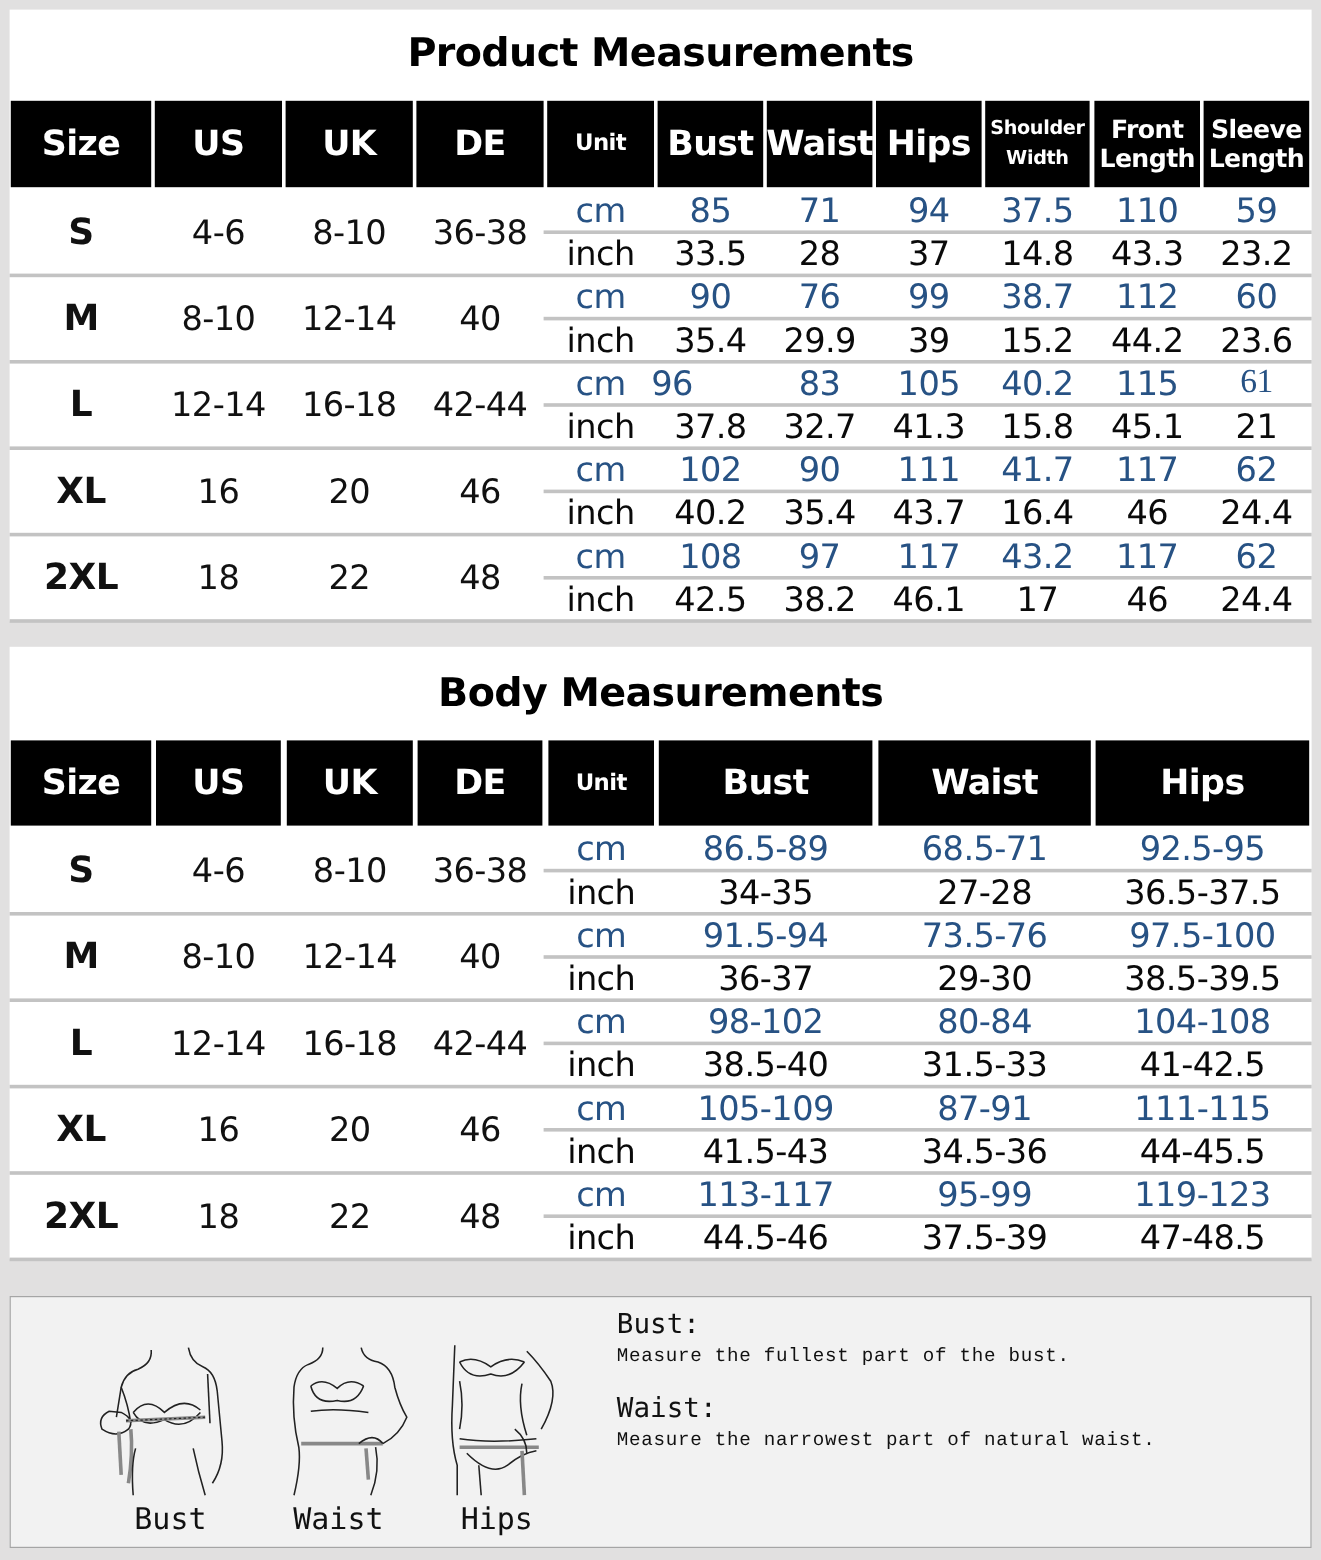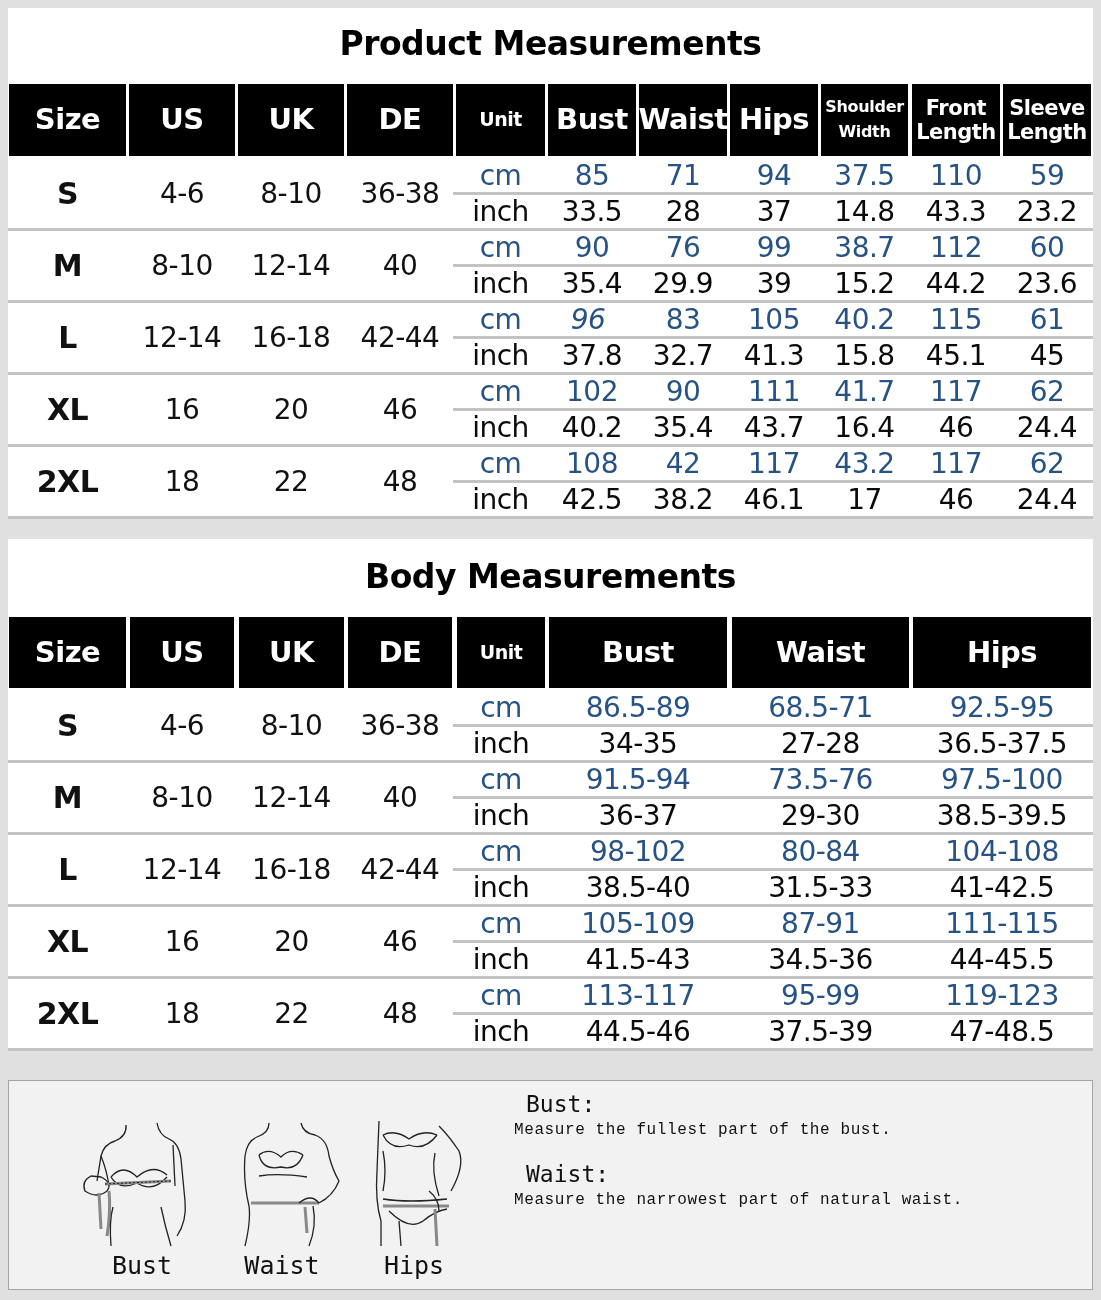--- a/index.html
+++ b/index.html
@@ -33,21 +33,21 @@
   .cell.inch { color: #0a0a0a; }
 
   .hline { position: absolute; height: 3px; background: #c3c3c3; }
 
   .guide { position: absolute; left: 8px; top: 1080px; width: 1085px; height: 210px;
     background: #f2f2f2; border: 1px solid #a5a5a5; }
   .fig { position: absolute; top: 30px; }
   .fig-label { position: absolute; top: 170px; font-family: "DejaVu Sans Mono", "Liberation Mono", monospace;
     font-size: 25px; color: #111; text-align: center; width: 110px; }
   .desc { position: absolute; left: 505px; font-family: "DejaVu Sans Mono", "Liberation Mono", monospace; color: #111; }
-  .desc .h { font-size: 23px; height: 30px; margin-left: 12px; }
+  .desc .h { font-size: 23px; height: 30px; }
   .desc .t { font-size: 16px; letter-spacing: 0.6px; font-family: Liberation Mono, monospace; }
 </style>
 </head>
 <body>
 
 <div class="panel panel-product">
   <div class="title">Product Measurements</div>
   <div id="product-table">
       <div class="hdr big" style="left: 1px; top: 76px; width: 117px; height: 72px;">Size</div>
       <div class="hdr big" style="left: 121px; top: 76px; width: 106px; height: 72px;">US</div>
@@ -107,33 +107,33 @@
       <div class="cell inch" style="left: 813px; top: 257px; width: 87px; height: 36px;">15.2</div>
       <div class="cell inch" style="left: 904px; top: 257px; width: 88px; height: 36px;">44.2</div>
       <div class="cell inch" style="left: 995px; top: 257px; width: 88px; height: 36px;">23.6</div>
       <div class="hline" style="left: 445px; top: 256px; width: 640px;"></div>
       <div class="hline" style="left: 0px; top: 292px; width: 1085px;"></div>
       <div class="cell size" style="left: 1px; top: 293px; width: 117px; height: 72px;">L</div>
       <div class="cell" style="left: 121px; top: 293px; width: 106px; height: 72px;">12-14</div>
       <div class="cell" style="left: 230px; top: 293px; width: 106px; height: 72px;">16-18</div>
       <div class="cell" style="left: 339px; top: 293px; width: 106px; height: 72px;">42-44</div>
       <div class="cell cm" style="left: 448px; top: 293px; width: 89px; height: 36px;">cm</div>
-      <div class="cell cm" style="left: 536px; top: 293px; width: 88px; height: 36px; font-style: italic;">96</div>
+      <div class="cell cm" style="left: 508px; top: 293px; width: 88px; height: 36px;">96</div>
       <div class="cell cm" style="left: 631px; top: 293px; width: 88px; height: 36px; text-align: right;">83</div>
       <div class="cell cm" style="left: 722px; top: 293px; width: 88px; height: 36px;">105</div>
       <div class="cell cm" style="left: 813px; top: 293px; width: 87px; height: 36px;">40.2</div>
       <div class="cell cm" style="left: 904px; top: 293px; width: 88px; height: 36px;">115</div>
-      <div class="cell cm" style="left: 995px; top: 293px; width: 88px; height: 36px;">61</div>
+      <div class="cell cm" style="left: 995px; top: 293px; width: 88px; height: 36px; font-family: Liberation Serif, serif;">61</div>
       <div class="cell inch" style="left: 448px; top: 329px; width: 89px; height: 36px;">inch</div>
       <div class="cell inch" style="left: 540px; top: 329px; width: 88px; height: 36px;">37.8</div>
       <div class="cell inch" style="left: 631px; top: 329px; width: 88px; height: 36px;">32.7</div>
       <div class="cell inch" style="left: 722px; top: 329px; width: 88px; height: 36px;">41.3</div>
       <div class="cell inch" style="left: 813px; top: 329px; width: 87px; height: 36px;">15.8</div>
       <div class="cell inch" style="left: 904px; top: 329px; width: 88px; height: 36px;">45.1</div>
-      <div class="cell inch" style="left: 995px; top: 329px; width: 88px; height: 36px;">45</div>
+      <div class="cell inch" style="left: 995px; top: 329px; width: 88px; height: 36px;">21</div>
       <div class="hline" style="left: 445px; top: 328px; width: 640px;"></div>
       <div class="hline" style="left: 0px; top: 364px; width: 1085px;"></div>
       <div class="cell size" style="left: 1px; top: 365px; width: 117px; height: 72px;">XL</div>
       <div class="cell" style="left: 121px; top: 365px; width: 106px; height: 72px;">16</div>
       <div class="cell" style="left: 230px; top: 365px; width: 106px; height: 72px;">20</div>
       <div class="cell" style="left: 339px; top: 365px; width: 106px; height: 72px;">46</div>
       <div class="cell cm" style="left: 448px; top: 365px; width: 89px; height: 36px;">cm</div>
       <div class="cell cm" style="left: 540px; top: 365px; width: 88px; height: 36px;">102</div>
       <div class="cell cm" style="left: 631px; top: 365px; width: 88px; height: 36px;">90</div>
       <div class="cell cm" style="left: 722px; top: 365px; width: 88px; height: 36px;">111</div>
@@ -148,21 +148,21 @@
       <div class="cell inch" style="left: 904px; top: 401px; width: 88px; height: 36px;">46</div>
       <div class="cell inch" style="left: 995px; top: 401px; width: 88px; height: 36px;">24.4</div>
       <div class="hline" style="left: 445px; top: 400px; width: 640px;"></div>
       <div class="hline" style="left: 0px; top: 436px; width: 1085px;"></div>
       <div class="cell size" style="left: 1px; top: 437px; width: 117px; height: 72px;">2XL</div>
       <div class="cell" style="left: 121px; top: 437px; width: 106px; height: 72px;">18</div>
       <div class="cell" style="left: 230px; top: 437px; width: 106px; height: 72px;">22</div>
       <div class="cell" style="left: 339px; top: 437px; width: 106px; height: 72px;">48</div>
       <div class="cell cm" style="left: 448px; top: 437px; width: 89px; height: 36px;">cm</div>
       <div class="cell cm" style="left: 540px; top: 437px; width: 88px; height: 36px;">108</div>
-      <div class="cell cm" style="left: 631px; top: 437px; width: 88px; height: 36px;">42</div>
+      <div class="cell cm" style="left: 631px; top: 437px; width: 88px; height: 36px;">97</div>
       <div class="cell cm" style="left: 722px; top: 437px; width: 88px; height: 36px;">117</div>
       <div class="cell cm" style="left: 813px; top: 437px; width: 87px; height: 36px;">43.2</div>
       <div class="cell cm" style="left: 904px; top: 437px; width: 88px; height: 36px;">117</div>
       <div class="cell cm" style="left: 995px; top: 437px; width: 88px; height: 36px;">62</div>
       <div class="cell inch" style="left: 448px; top: 473px; width: 89px; height: 36px;">inch</div>
       <div class="cell inch" style="left: 540px; top: 473px; width: 88px; height: 36px;">42.5</div>
       <div class="cell inch" style="left: 631px; top: 473px; width: 88px; height: 36px;">38.2</div>
       <div class="cell inch" style="left: 722px; top: 473px; width: 88px; height: 36px;">46.1</div>
       <div class="cell inch" style="left: 813px; top: 473px; width: 87px; height: 36px;">17</div>
       <div class="cell inch" style="left: 904px; top: 473px; width: 88px; height: 36px;">46</div>

